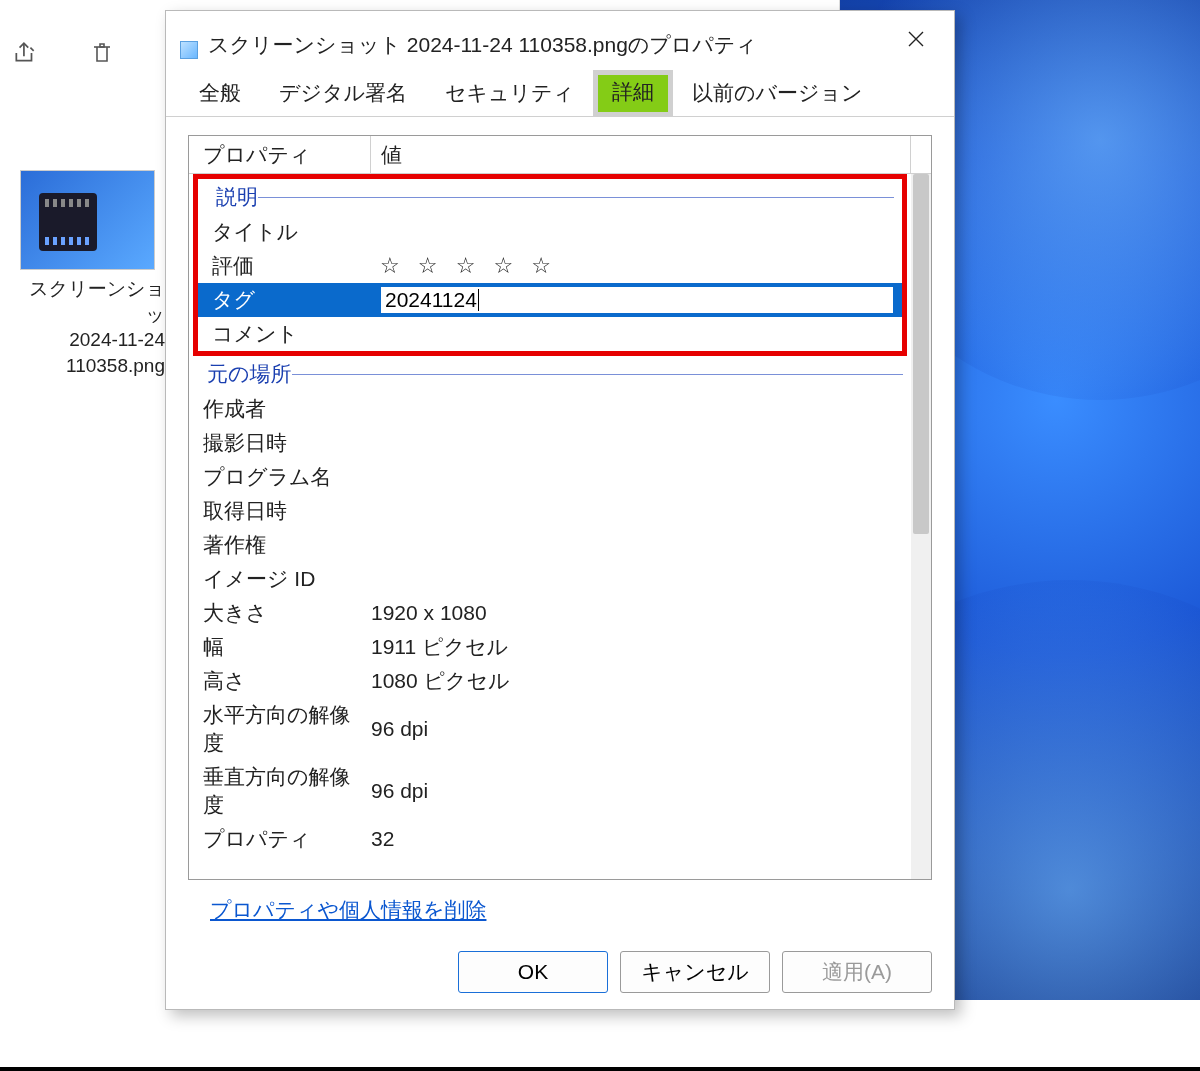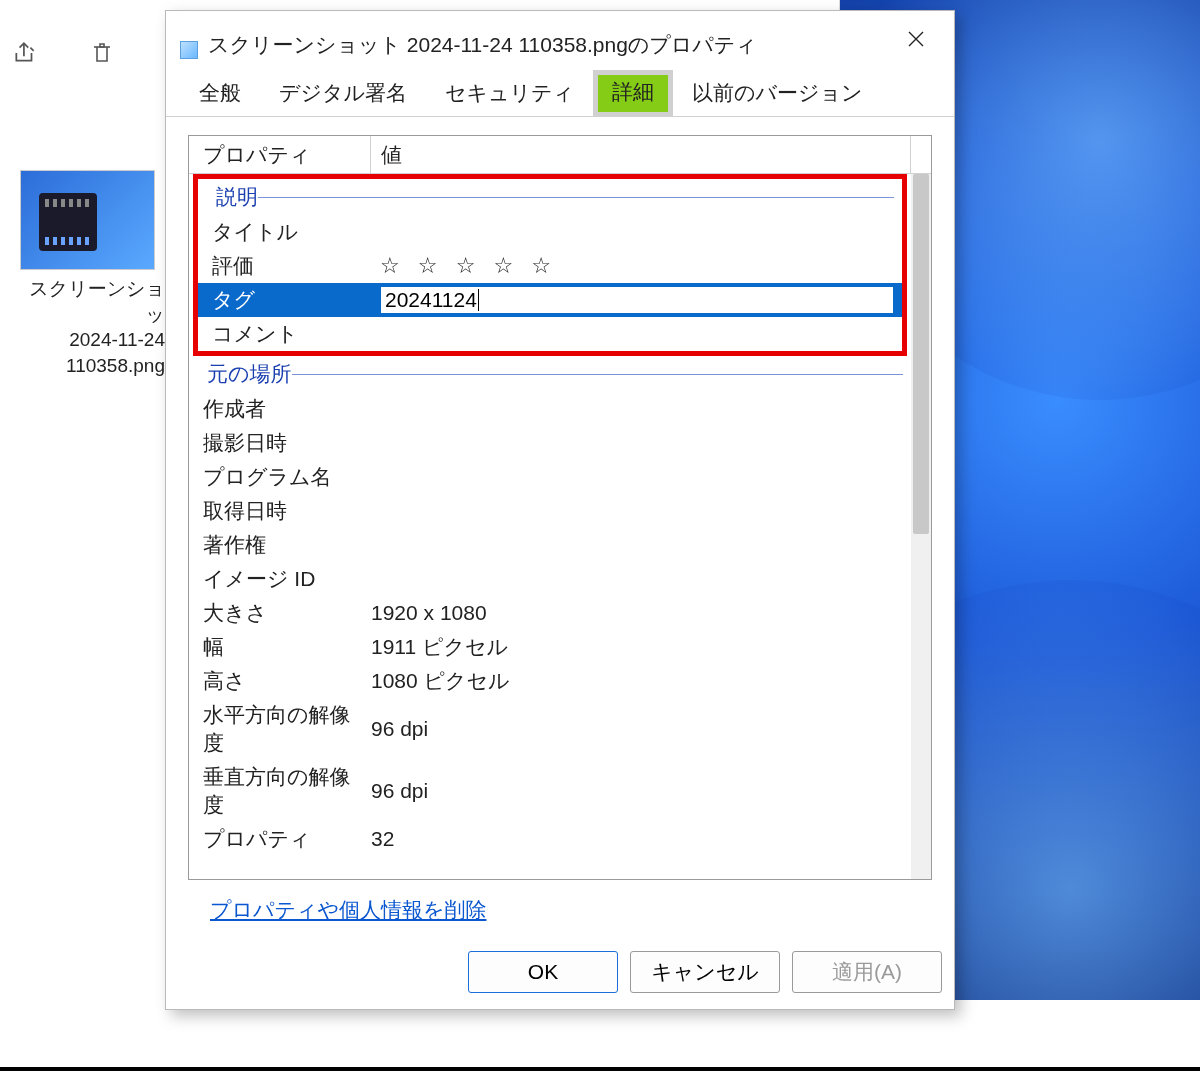--- a/index.html
+++ b/index.html
@@ -226,21 +226,21 @@
     display: inline-block;
     margin: 16px 0 0 22px;
     color: #0b57d0;
     font-size: 21px;
     text-decoration: underline;
     cursor: pointer;
   }
 
   .button-row {
     position: absolute;
-    right: 12px; bottom: 16px;
+    right: 22px; bottom: 16px;
     display: flex;
     gap: 12px;
   }
   .btn {
     min-width: 150px;
     height: 42px;
     border: 1px solid #9a9a9a;
     background: #fdfdfd;
     font-size: 21px;
     display: flex;

